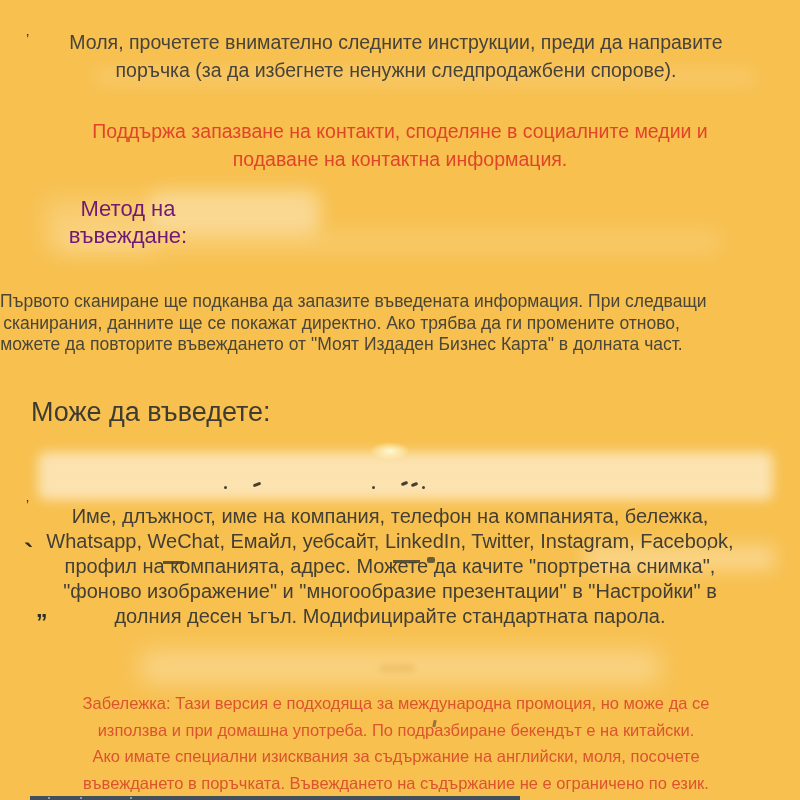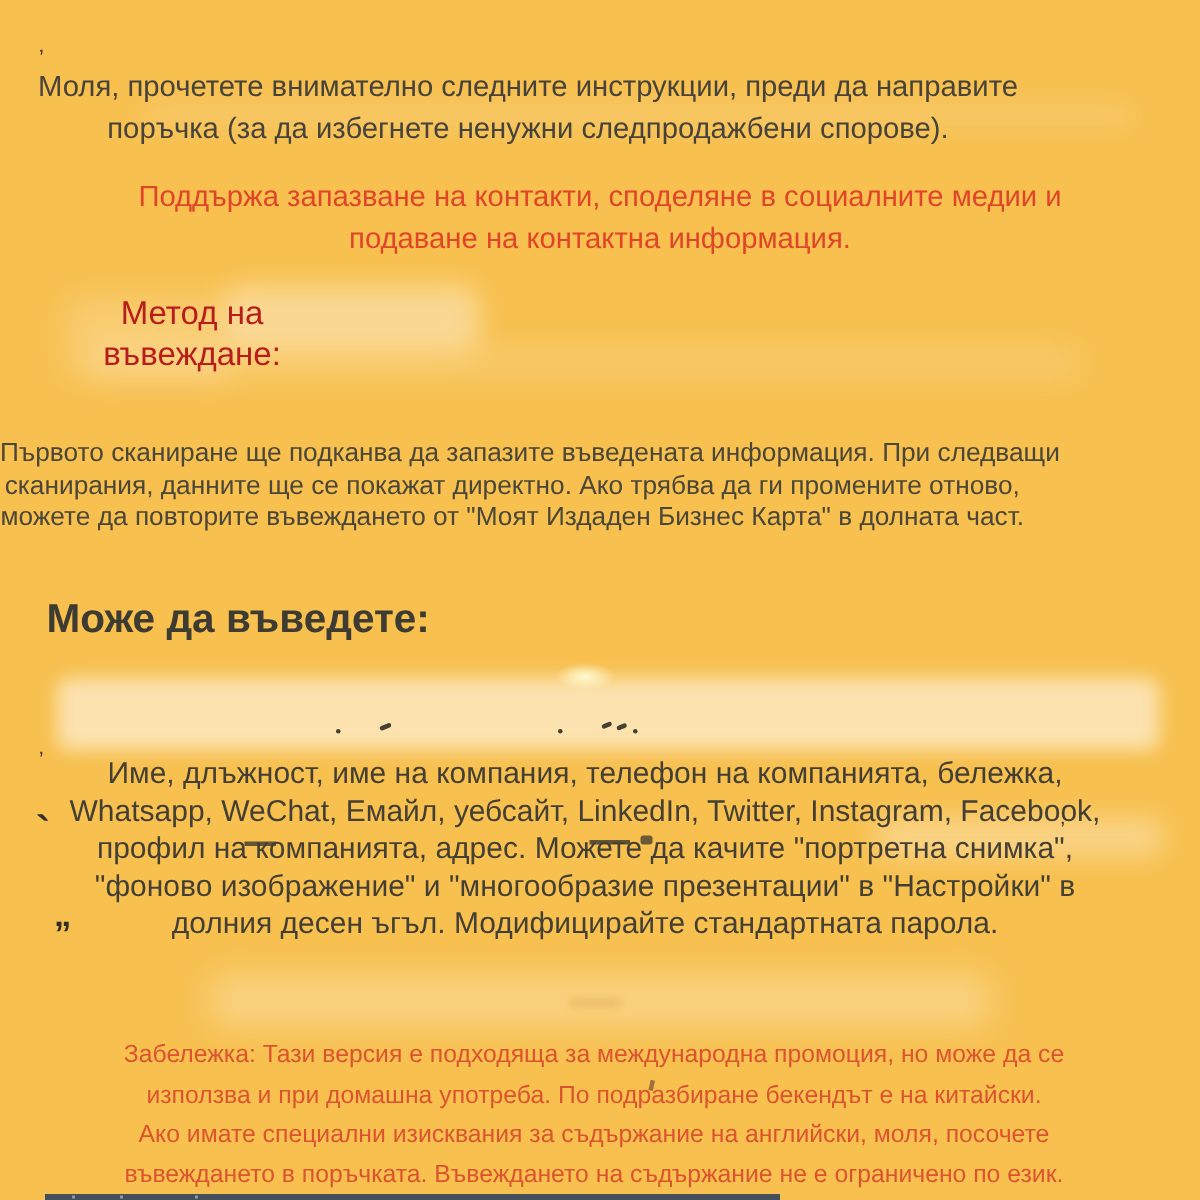--- a/index.html
+++ b/index.html
@@ -3,25 +3,25 @@
 <meta charset="utf-8">
 <style>
   html,body{margin:0;padding:0;}
   body{
     width:800px;height:800px;position:relative;overflow:hidden;
     background:#f7c04f;
     font-family:"Liberation Sans","DejaVu Sans",sans-serif;
   }
   .txt{position:absolute;white-space:nowrap;}
   .center{text-align:center;}
-  .intro{top:44px;left:0;width:704px;font-size:19.5px;line-height:28px;color:#47433a;}
+  .intro{top:28px;left:0;width:704px;font-size:19.5px;line-height:28px;color:#47433a;padding-left:44px;}
   .highlight{top:117px;left:0;width:800px;font-size:19.5px;line-height:28px;color:#e0452a;}
-  .method{top:195px;left:44px;width:168px;font-size:22px;line-height:27px;color:#b91c1c;}
+  .method{top:195px;left:44px;width:168px;font-size:22px;line-height:27px;color:#701a75;}
   .para1{top:291px;left:0;width:683px;font-size:17.5px;line-height:21.5px;color:#4a4638;}
-  .heading{top:397px;left:31px;font-size:27px;color:#3d3b32;font-weight:bold;}
+  .heading{top:397px;left:31px;font-size:27px;color:#3d3b32;}
   .para2{top:504px;left:0;width:780px;font-size:20px;line-height:25px;color:#443f34;}
   .note{top:690px;left:0;width:792px;font-size:16.5px;line-height:26.5px;color:#dc5330;}
 
   .patch{position:absolute;background:#fff;pointer-events:none;}
   .pA {left:150px;top:190px;width:170px;height:44px;opacity:.38;filter:blur(9px);border-radius:12px;}
   .pA2{left:44px; top:198px;width:110px;height:54px;opacity:.20;filter:blur(11px);}
   .pB {left:60px; top:230px;width:660px;height:24px;opacity:.15;filter:blur(10px);}
   .pC {left:95px; top:68px; width:660px;height:18px;opacity:.13;filter:blur(8px);}
   .pD {left:38px; top:452px;width:735px;height:48px;opacity:.55;filter:blur(6px);border-radius:8px;}
   .pE {left:585px;top:545px;width:190px;height:26px;opacity:.32;filter:blur(9px);}

